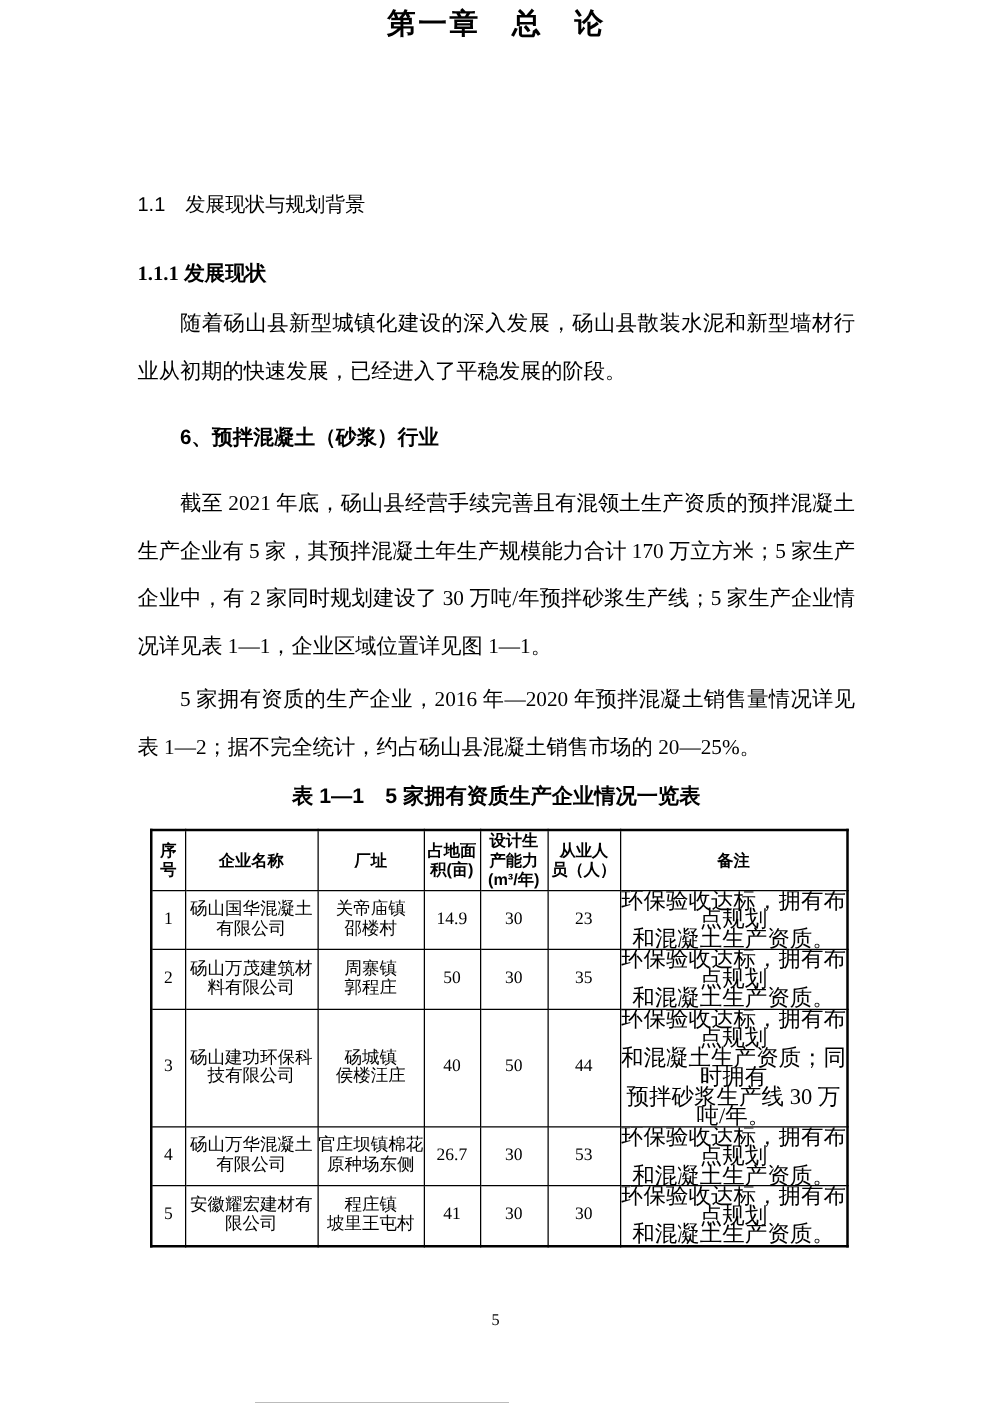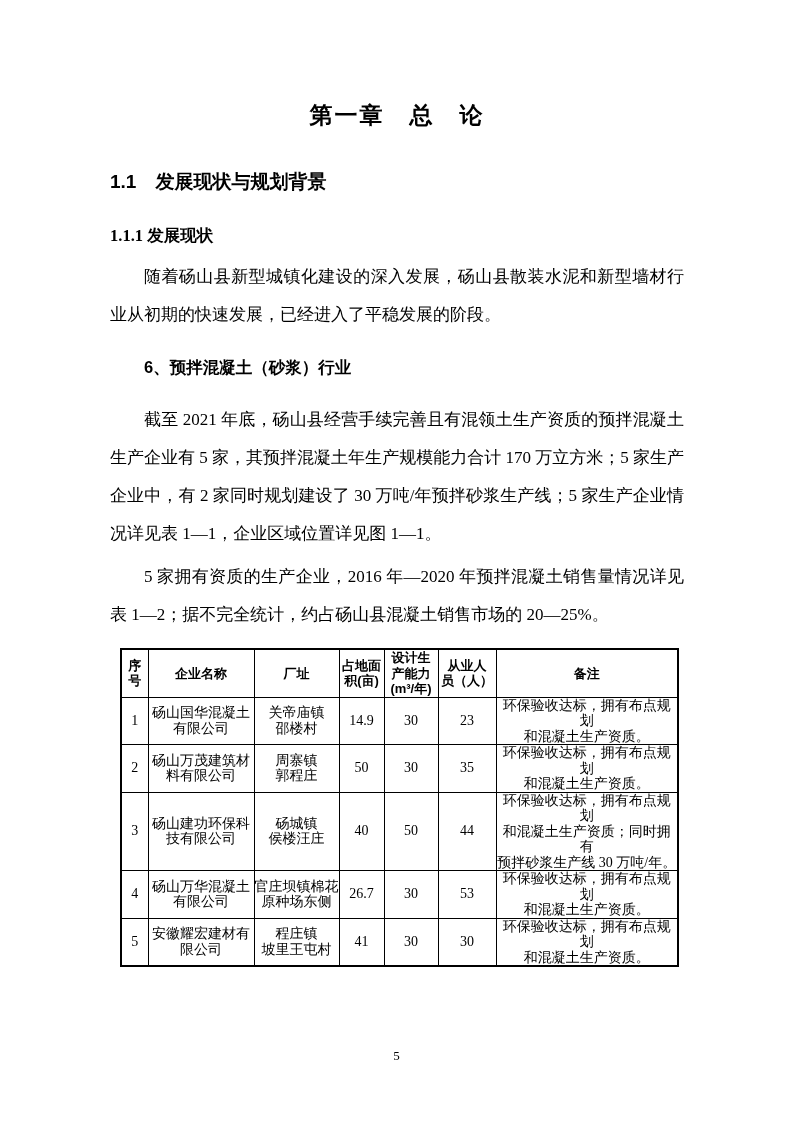--- a/index.html
+++ b/index.html
@@ -7,32 +7,32 @@
     position:relative;
     width:793px;height:1122px;
     background:#ffffff;
     margin:0 auto;
     overflow:hidden;
     font-family:"Liberation Serif", serif;
     color:#000;
   }
   .content{position:absolute;left:110px;top:0;width:574px;}
   .chapter{
-    margin:0;padding-top:97px;
+    margin:0;
     text-align:center;
     font-family:"Liberation Sans", sans-serif;
     font-weight:bold;
     font-size:23px;line-height:36px;
     letter-spacing:2px;
   }
   .h1{
-    margin:36px 0 0 0;
-    font-family:"Liberation Sans", sans-serif;
-    font-weight:bold;
-    font-size:19px;line-height:26px;
+    margin:116px 0 0 0;
+    font-family:"Liberation Sans", sans-serif;
+    font-weight:normal;
+    font-size:16px;line-height:26px;
   }
   .h2{
     margin:30px 0 0 0;
     font-family:Liberation Serif, serif;
     font-weight:bold;
     font-size:16.5px;line-height:22px;
   }
   .body{
     margin:0;
     font-size:17px;line-height:38px;
@@ -73,21 +73,21 @@
     overflow:hidden;
   }
   table.tbl th{
     font-family:"Liberation Sans", sans-serif;
     font-weight:bold;
     font-size:13px;line-height:15.5px;
   }
   td.cjk{font-size:14px;line-height:15.5px;}
   td.num{font-size:14px;line-height:16px;}
   td.remark{
-    font-size:14px;line-height:15.5px;
+    font-size:18px;line-height:15.5px;
     text-align:left;
     padding:0 2px;
     margin-top:16px;
   }
   .pre{white-space:pre-line;}
   tr.r-head{height:47px;}
   tr.r-std{height:33px;}
   tr.r-tall{height:48px;}
   tr.r-total{height:40px;}
   td.total-label{
@@ -116,20 +116,21 @@
     <h3 class="h2">1.1.1 发展现状</h3>
 
     <p class="body indent p1">随着砀山县新型城镇化建设的深入发展，砀山县散装水泥和新型墙材行业从初期的快速发展，已经进入了平稳发展的阶段。</p>
 
     <p class="subhead">6、预拌混凝土（砂浆）行业</p>
 
     <p class="body indent p2">截至 2021 年底，砀山县经营手续完善且有混领土生产资质的预拌混凝土生产企业有 5 家，其预拌混凝土年生产规模能力合计 170 万立方米；5 家生产企业中，有 2 家同时规划建设了 30 万吨/年预拌砂浆生产线；5 家生产企业情况详见表 1—1，企业区域位置详见图 1—1。</p>
 
     <p class="body indent p3">5 家拥有资质的生产企业，2016 年—2020 年预拌混凝土销售量情况详见表 1—2；据不完全统计，约占砀山县混凝土销售市场的 20—25%。</p>
 
+    <div class="caption">表 1—1　5 家拥有资质生产企业情况一览表</div>
 
     <table class="tbl">
       <colgroup>
         <col style="width:27px">
         <col style="width:106px">
         <col style="width:85px">
         <col style="width:45px">
         <col style="width:54px">
         <col style="width:58px">
         <col style="width:182px">

